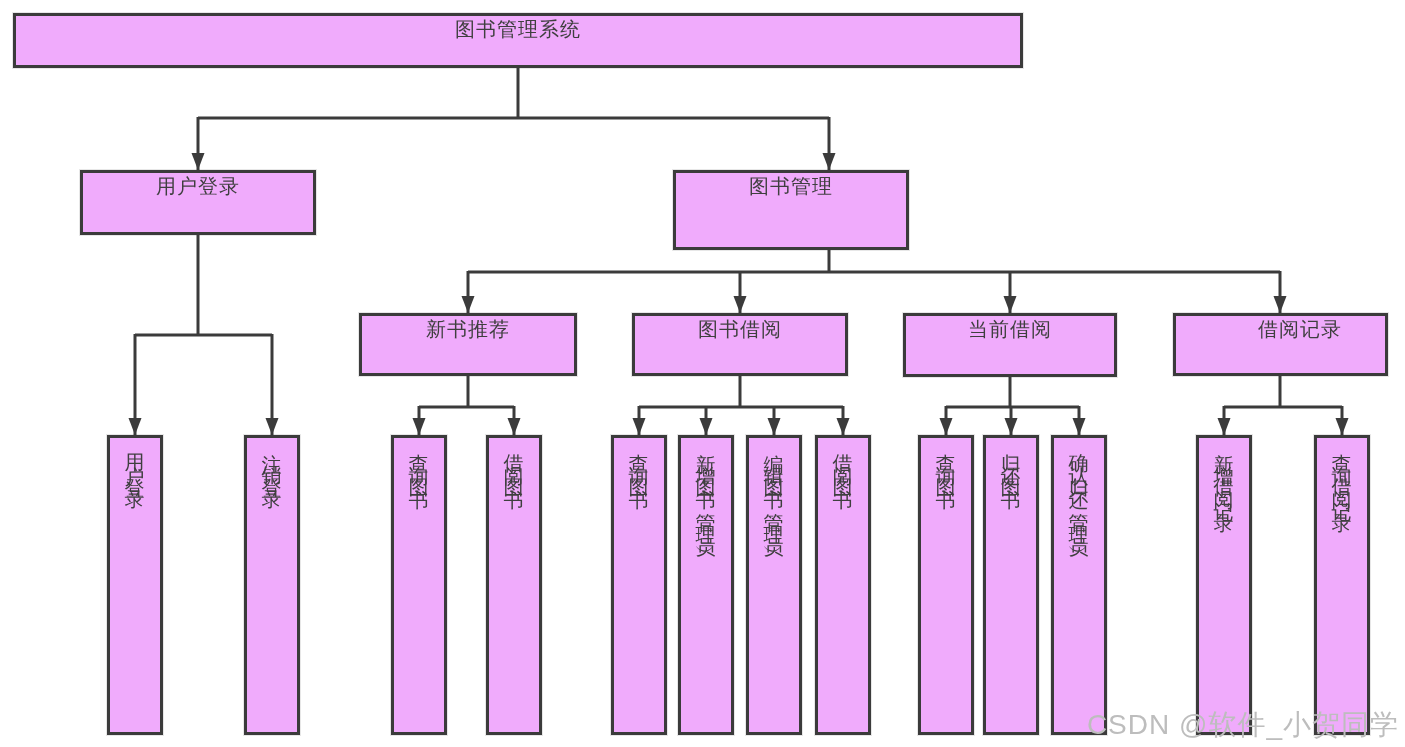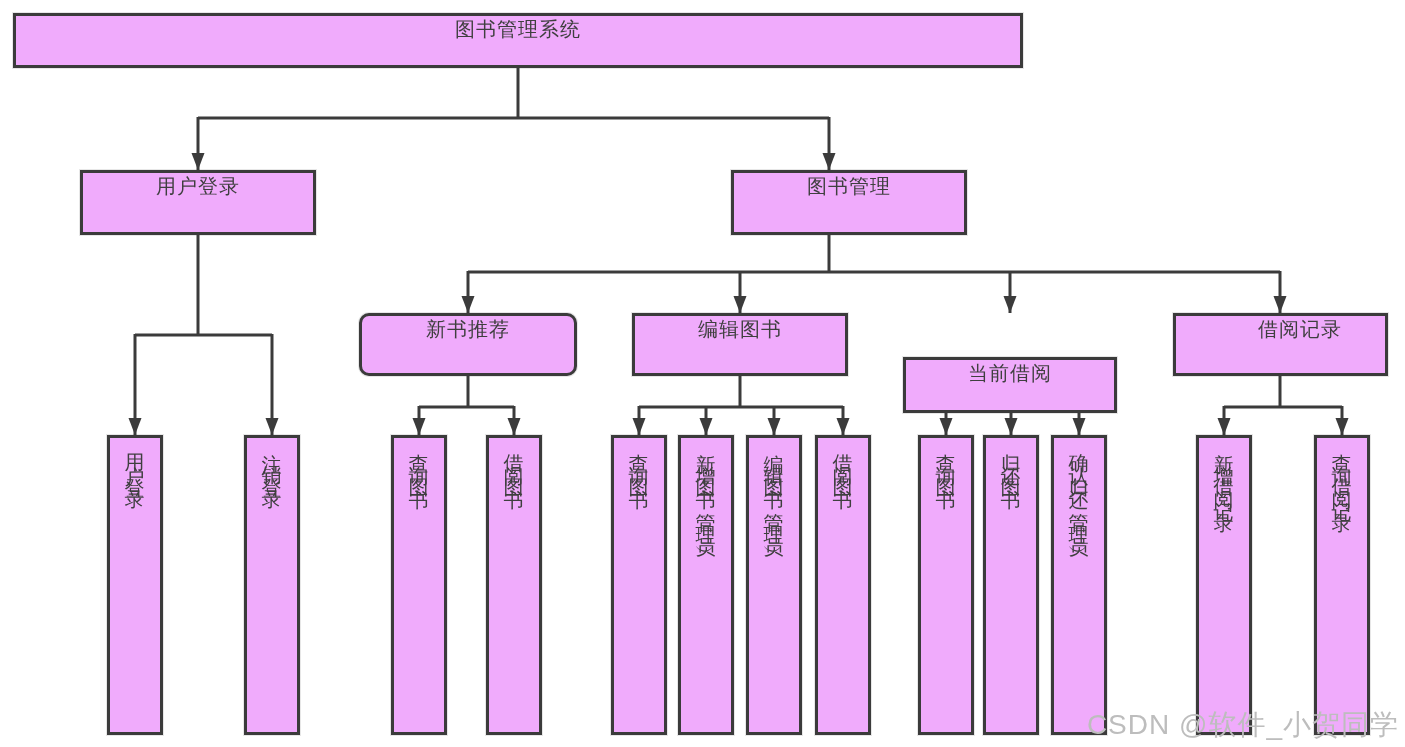--- a/index.html
+++ b/index.html
@@ -106,31 +106,31 @@
     </g>
   </svg>
 
   <div class="box" style="left:13px; top:13px; width:1010px; height:55px;">
     <span>图书管理系统</span>
   </div>
 
   <div class="box" style="left:80px; top:170px; width:236px; height:65px;">
     <span>用户登录</span>
   </div>
-  <div class="box" style="left:731px; top:170px; width:236px; height:65px;">
+  <div class="box" style="left:673px; top:170px; width:236px; height:80px;">
     <span>图书管理</span>
   </div>
 
-  <div class="box" style="left:359px; top:313px; width:218px; height:63px;border-radius:10px;">
+  <div class="box" style="left:359px; top:313px; width:218px; height:63px;">
     <span>新书推荐</span>
   </div>
   <div class="box" style="left:632px; top:313px; width:216px; height:63px;">
-    <span>编辑图书</span>
+    <span>图书借阅</span>
   </div>
-  <div class="box" style="left:903px; top:313px; width:214px; height:56px;margin-top:44px;">
+  <div class="box" style="left:903px; top:313px; width:214px; height:64px;">
     <span>当前借阅</span>
   </div>
   <div class="box" style="left:1173px; top:313px; width:215px; height:63px;padding-left:39px;">
     <span>借阅记录</span>
   </div>
 
   <div class="box leaf" style="left:107px;">
     <span class="vtext">用户登录</span>
   </div>
   <div class="box leaf" style="left:244px;">

